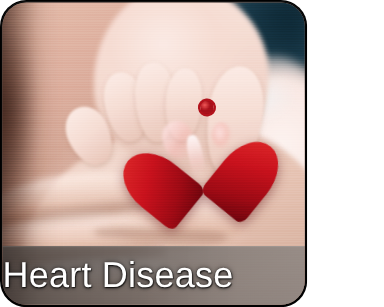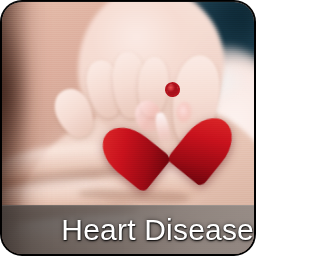--- a/index.html
+++ b/index.html
@@ -281,21 +281,21 @@
   .caption-bar {
     position: absolute;
     left: 0;
     right: 0;
     bottom: 0;
     height: 49px;
     background: linear-gradient(90deg, rgba(62,59,57,0.80) 0%, rgba(88,85,83,0.76) 45%, rgba(118,116,114,0.74) 78%, rgba(128,126,124,0.74) 100%);
     border-top: 1px solid rgba(255,255,255,0.10);
     display: flex;
     align-items: center;
-    justify-content: flex-end;
+    justify-content: flex-start;
     box-sizing: border-box;
   }
   .caption-text {
     color: #ffffff;
     font-size: 30px;
     font-weight: 400;
     letter-spacing: 0.2px;
     line-height: 1;
     white-space: nowrap;
     text-shadow:

